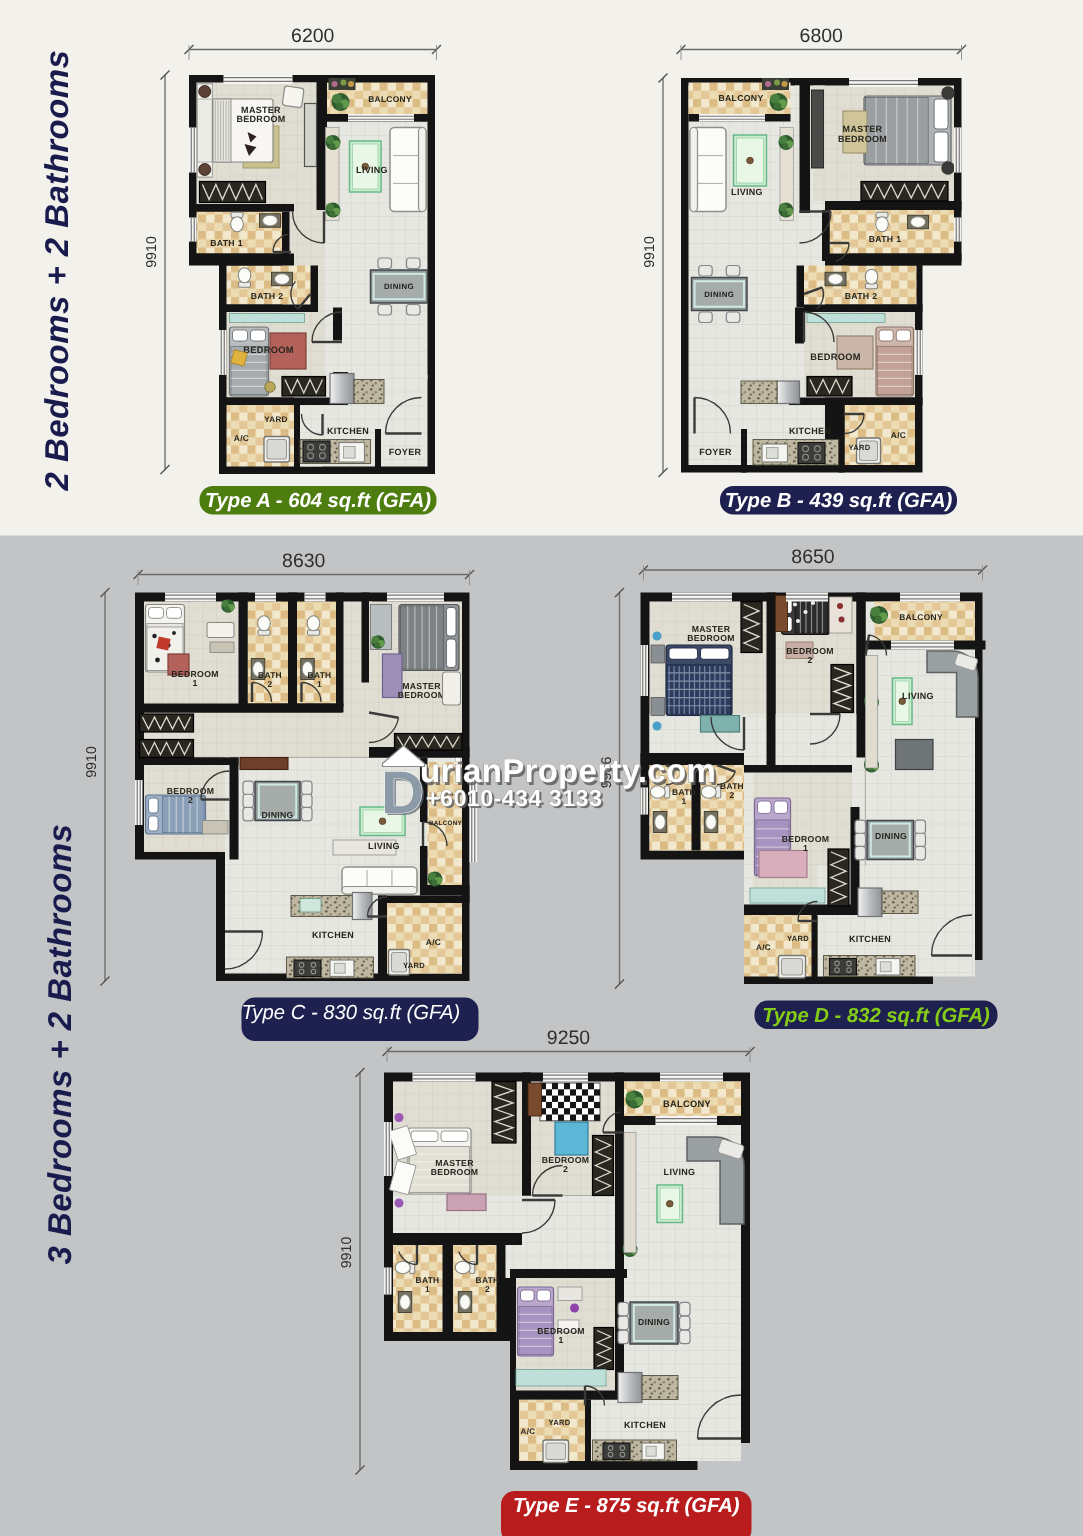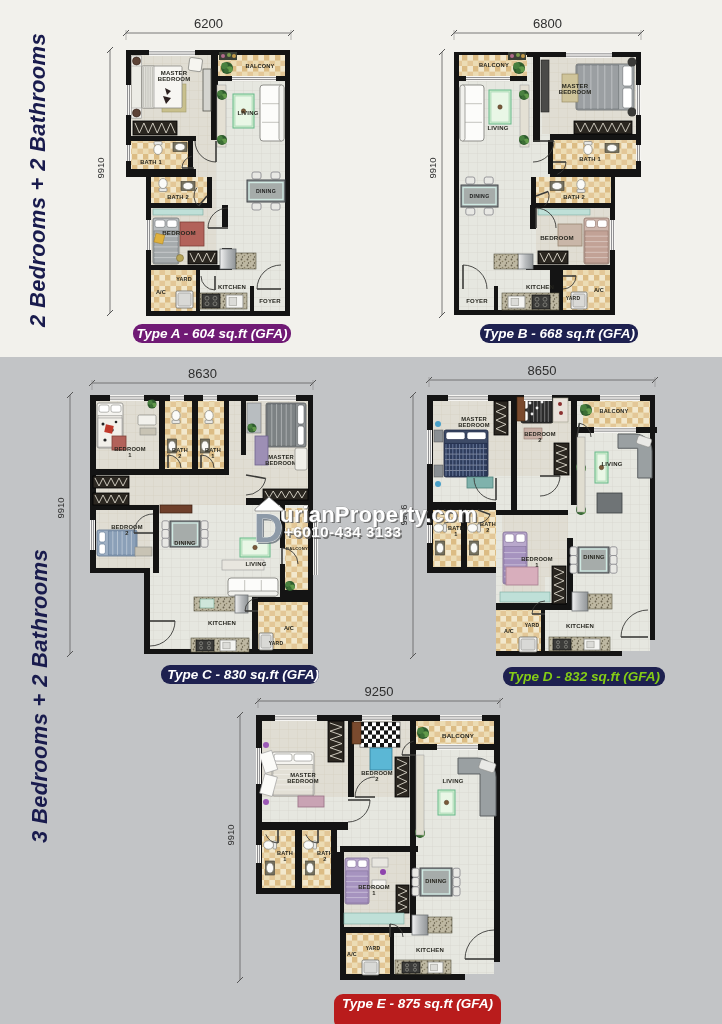--- a/index.html
+++ b/index.html
@@ -329,21 +329,21 @@
     </g>
 
 <g>
       <line x1="110" y1="50" x2="110" y2="313" stroke="#6b6b6b" stroke-width="0.9"></line>
       <line x1="107" y1="53" x2="113" y2="47" stroke="#555" stroke-width="1"></line>
       <line x1="107" y1="316" x2="113" y2="310" stroke="#555" stroke-width="1"></line>
       <text x="104" y="168" font-size="9.5" text-anchor="middle" fill="#2e2e2e" transform="rotate(-90 104 168)">9910</text>
     </g>
 </svg>
 
-<div style="position:absolute;left:133px;top:324px;width:158px;height:19px;background:#701a75;border-radius:9px;color:#fff;font-style:italic;font-weight:bold;font-size:13.5px;text-align:center;line-height:19px;letter-spacing:0px;white-space:nowrap">Type A - 604 sq.ft (GFA)</div>
+<div style="position:absolute;left:133px;top:324px;width:158px;height:19px;background:#4d7c0f;border-radius:9px;color:#fff;font-style:italic;font-weight:bold;font-size:13.5px;text-align:center;line-height:19px;letter-spacing:0px;white-space:nowrap">Type A - 604 sq.ft (GFA)</div>
 
 <svg width="240" height="325" viewBox="418 22 240 325" style="position:absolute;left:418px;top:22px;overflow:visible" font-family="'Liberation Sans', sans-serif">
 <defs>
 <pattern id="tileB" width="11" height="11" patternUnits="userSpaceOnUse">
 <rect width="11" height="11" fill="#ecdcb4"></rect>
 <rect width="5.5" height="5.5" fill="#dcbc84"></rect>
 <rect x="5.5" y="5.5" width="5.5" height="5.5" fill="#e3c797"></rect>
 <rect x="5.5" y="0" width="5.5" height="5.5" fill="#f2e8cd"></rect>
 </pattern>
 <pattern id="gridB" width="9" height="9" patternUnits="userSpaceOnUse">
@@ -639,21 +639,21 @@
     </g>
 
 <g>
       <line x1="442" y1="52" x2="442" y2="315" stroke="#6b6b6b" stroke-width="0.9"></line>
       <line x1="439" y1="55" x2="445" y2="49" stroke="#555" stroke-width="1"></line>
       <line x1="439" y1="318" x2="445" y2="312" stroke="#555" stroke-width="1"></line>
       <text x="436" y="168" font-size="9.5" text-anchor="middle" fill="#2e2e2e" transform="rotate(-90 436 168)">9910</text>
     </g>
 </svg>
 
-<div style="position:absolute;left:480px;top:324px;width:158px;height:19px;background:#1e2150;border-radius:9px;color:#fff;font-style:italic;font-weight:bold;font-size:13.5px;text-align:center;line-height:19px;letter-spacing:0px;white-space:nowrap">Type B - 668 sq.ft (GFA)</div>
+<div style="position:absolute;left:480px;top:324px;width:158px;height:19px;background:#1e2150;border-radius:9px;color:#fff;font-style:italic;font-weight:bold;font-size:13.5px;text-align:center;line-height:19px;letter-spacing:0px;white-space:nowrap">Type B - 439 sq.ft (GFA)</div>
 
 <svg width="270" height="325" viewBox="55 365 270 325" style="position:absolute;left:55px;top:365px;overflow:visible" font-family="'Liberation Sans', sans-serif">
 <defs>
 <pattern id="tileC" width="11" height="11" patternUnits="userSpaceOnUse">
 <rect width="11" height="11" fill="#ecdcb4"></rect>
 <rect width="5.5" height="5.5" fill="#dcbc84"></rect>
 <rect x="5.5" y="5.5" width="5.5" height="5.5" fill="#e3c797"></rect>
 <rect x="5.5" y="0" width="5.5" height="5.5" fill="#f2e8cd"></rect>
 </pattern>
 <pattern id="gridC" width="9" height="9" patternUnits="userSpaceOnUse">
@@ -1000,21 +1000,21 @@
     </g>
 
 <g>
       <line x1="70" y1="395" x2="70" y2="654" stroke="#6b6b6b" stroke-width="0.9"></line>
       <line x1="67" y1="398" x2="73" y2="392" stroke="#555" stroke-width="1"></line>
       <line x1="67" y1="657" x2="73" y2="651" stroke="#555" stroke-width="1"></line>
       <text x="64" y="508" font-size="9.5" text-anchor="middle" fill="#2e2e2e" transform="rotate(-90 64 508)">9910</text>
     </g>
 </svg>
 
-<div style="position:absolute;left:161px;top:665px;width:158px;height:19px;background:#1e2150;border-radius:9px;color:#fff;font-style:italic;font-weight:bold;font-size:13.5px;text-align:right;line-height:19px;letter-spacing:0px;white-space:nowrap">Type C - 830 sq.ft (GFA)</div>
+<div style="position:absolute;left:161px;top:665px;width:158px;height:29px;background:#1e2150;border-radius:9px;color:#fff;font-style:italic;font-weight:normal;font-size:13.5px;text-align:left;line-height:19px;letter-spacing:0px;white-space:nowrap">Type C - 830 sq.ft (GFA)</div>
 
 <svg width="285" height="330" viewBox="395 365 285 330" style="position:absolute;left:395px;top:365px;overflow:visible" font-family="'Liberation Sans', sans-serif">
 <defs>
 <pattern id="tileD" width="11" height="11" patternUnits="userSpaceOnUse">
 <rect width="11" height="11" fill="#ecdcb4"></rect>
 <rect width="5.5" height="5.5" fill="#dcbc84"></rect>
 <rect x="5.5" y="5.5" width="5.5" height="5.5" fill="#e3c797"></rect>
 <rect x="5.5" y="0" width="5.5" height="5.5" fill="#f2e8cd"></rect>
 </pattern>
 <pattern id="gridD" width="9" height="9" patternUnits="userSpaceOnUse">

